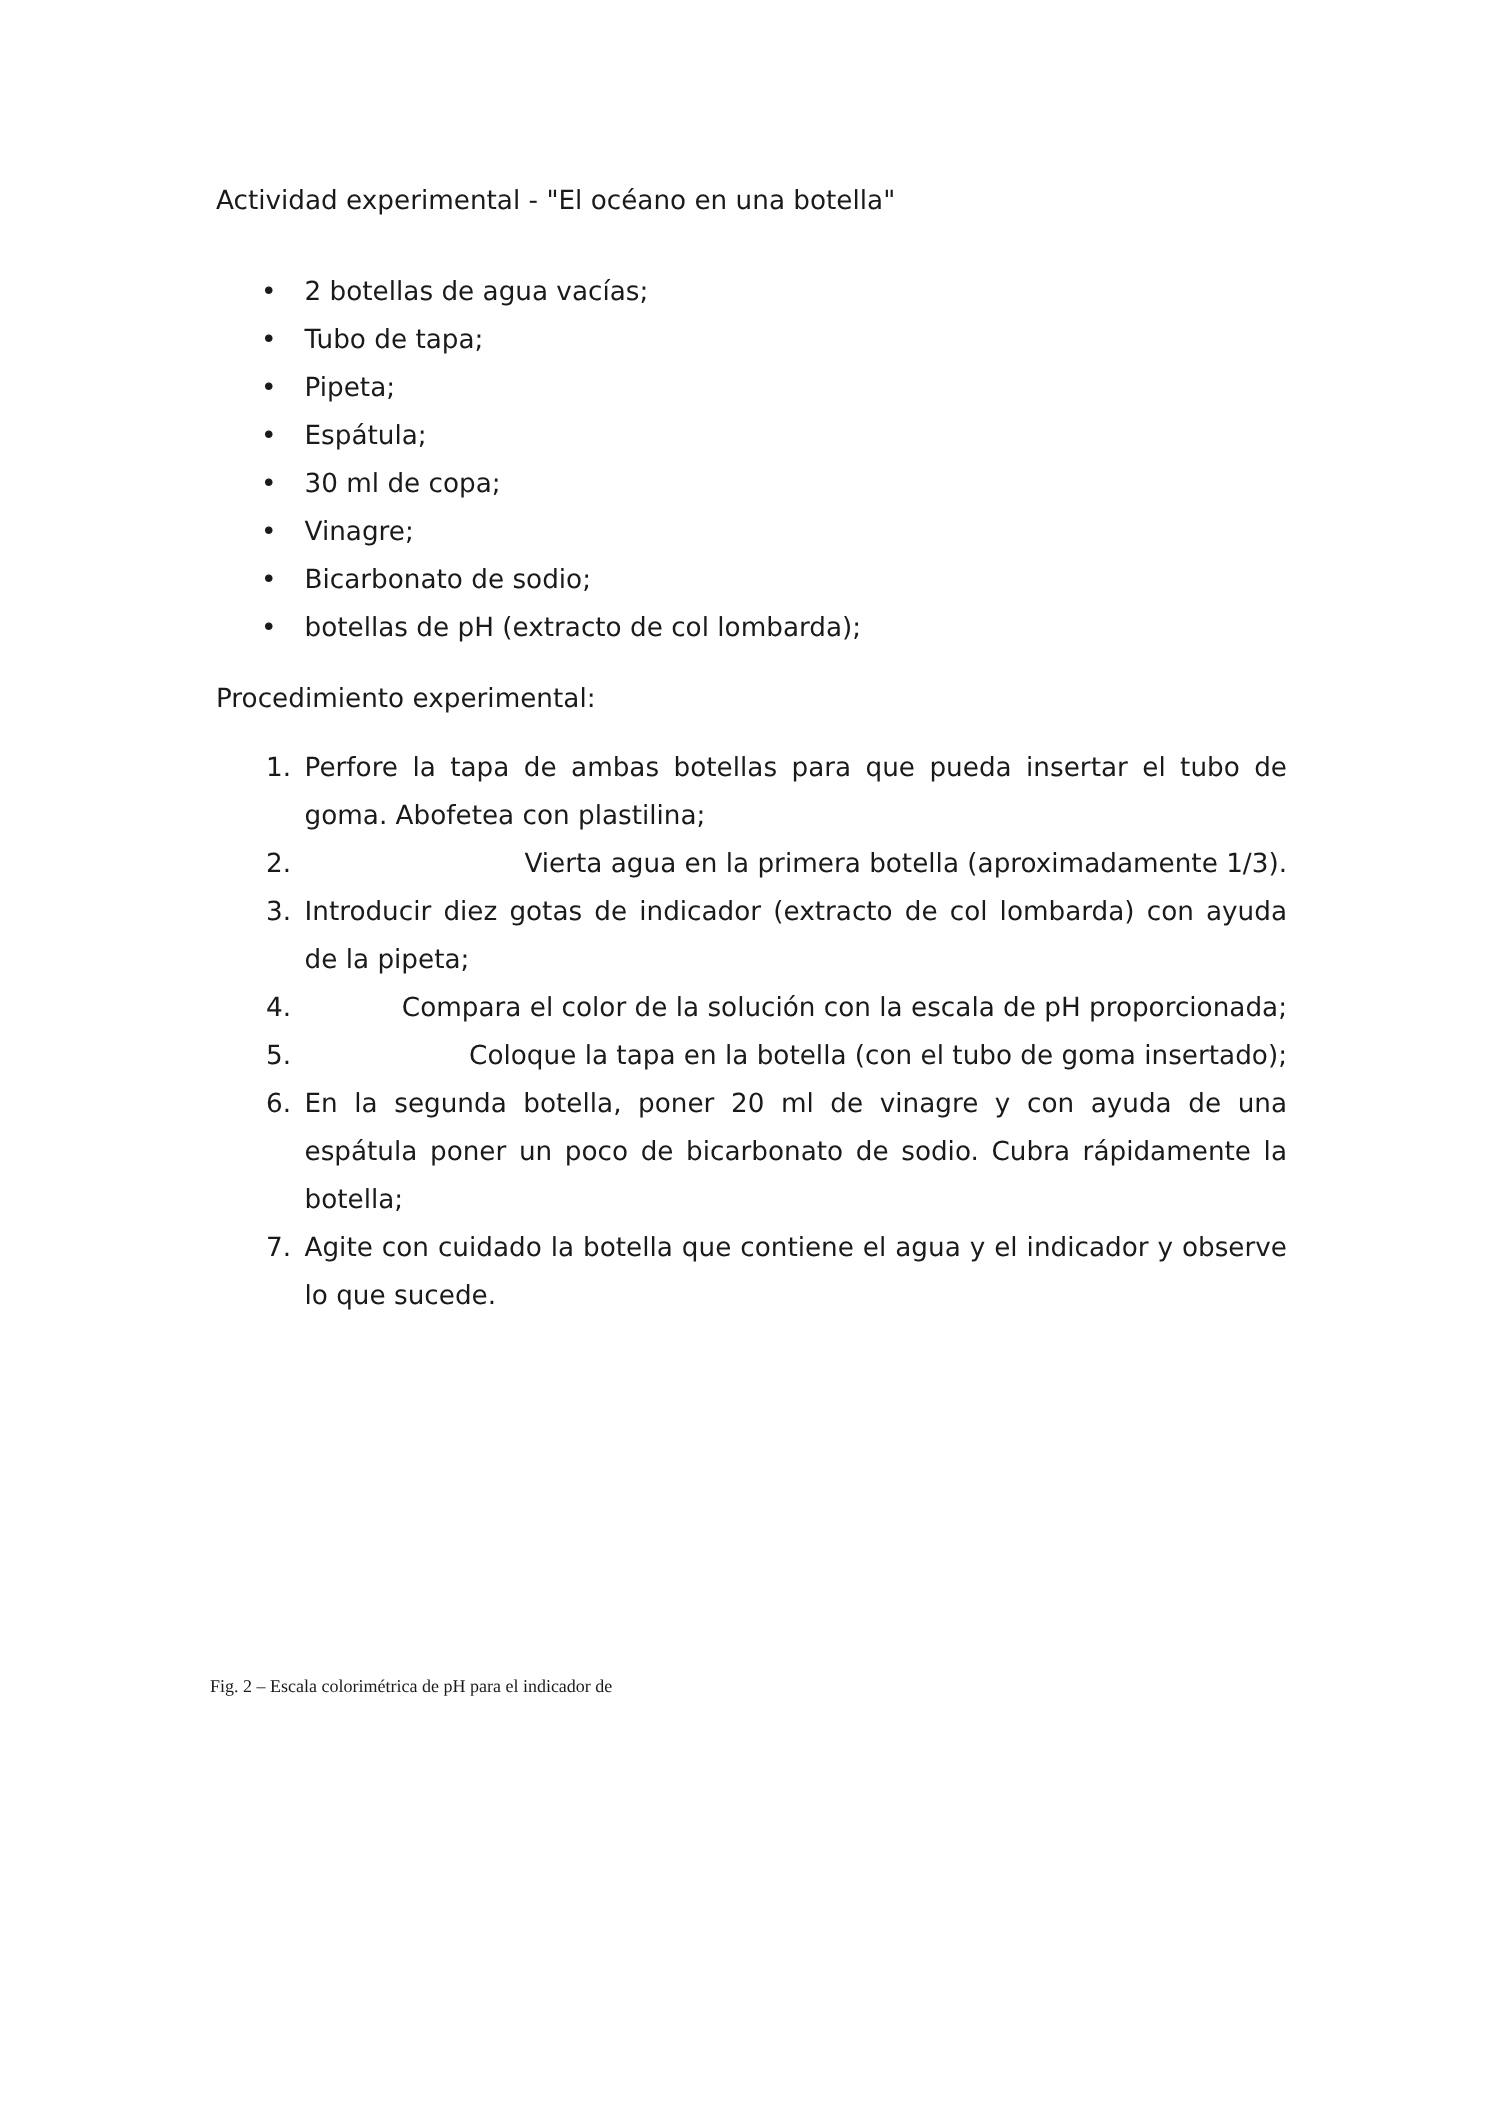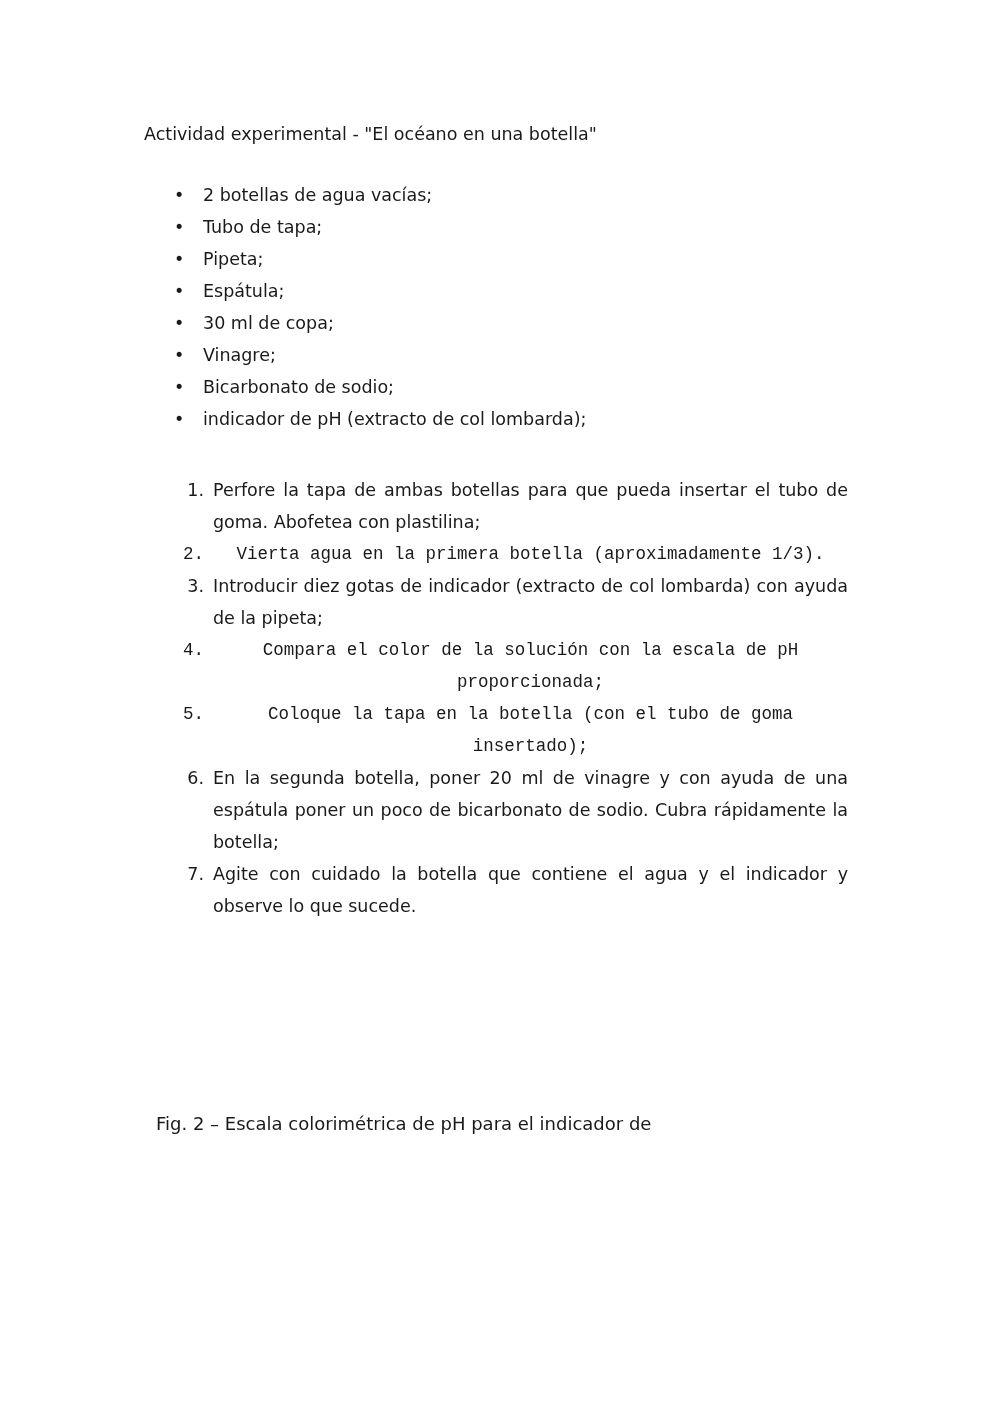--- a/index.html
+++ b/index.html
@@ -54,21 +54,21 @@
   ul.material-list li .bullet {
     position: absolute;
     left: 30px;
     top: 0;
     font-size: 17.5px;
     line-height: 32px;
   }
 
   ol.proc-list {
     list-style: none;
-    margin: 10px;
+    margin: 0;
     padding: 0;
     counter-reset: procitem;
   }
   ol.proc-list li {
     position: relative;
     counter-increment: procitem;
     font-size: 17.5px;
     line-height: 32px;
     padding-left: 59px;
     text-align: justify;
@@ -81,38 +81,38 @@
     top: 0;
     width: 26px;
     text-align: right;
     font-size: 17.5px;
     line-height: 32px;
   }
   ol.proc-list li .txt {
     display: block;
   }
   ol.proc-list li.nojustify {
-    text-align: center;
-    font-family: Liberation Mono, monospace;
+    text-align: right;
   }
 
   .figure-area {
     position: absolute;
     left: 146px;
     top: 925px;
     width: 712px;
     height: 170px;
   }
   .caption {
     position: absolute;
-    left: 156px;
+    left: 140px;
     top: 1110px;
-    font-size: 18px;
+    font-size: 12px;
     line-height: 28px;
     white-space: nowrap;
+    font-family: Liberation Serif, serif;
   }
 </style>
 </head>
 <body>
 
 <div class="page">
 
   <div class="content">
 
     <p class="para">Actividad experimental - "El océano en una botella"</p>
@@ -146,26 +146,27 @@
       <li>
         <span class="bullet">•</span>
         <span>Vinagre;</span>
       </li>
       <li>
         <span class="bullet">•</span>
         <span>Bicarbonato de sodio;</span>
       </li>
       <li>
         <span class="bullet">•</span>
-        <span>indicador de pH (extracto de col lombarda);</span>
+        <span>botellas de pH (extracto de col lombarda);</span>
       </li>
     </ul>
 
     <div class="gap-before-proc"></div>
 
+    <p class="para">Procedimiento experimental:</p>
 
     <div class="gap-after-proc"></div>
 
     <ol class="proc-list">
       <li>
         <span class="txt">Perfore la tapa de ambas botellas para que pueda insertar el tubo de goma. Abofetea con plastilina;</span>
       </li>
       <li class="nojustify">
         <span class="txt">Vierta agua en la primera botella (aproximadamente 1/3).</span>
       </li>

